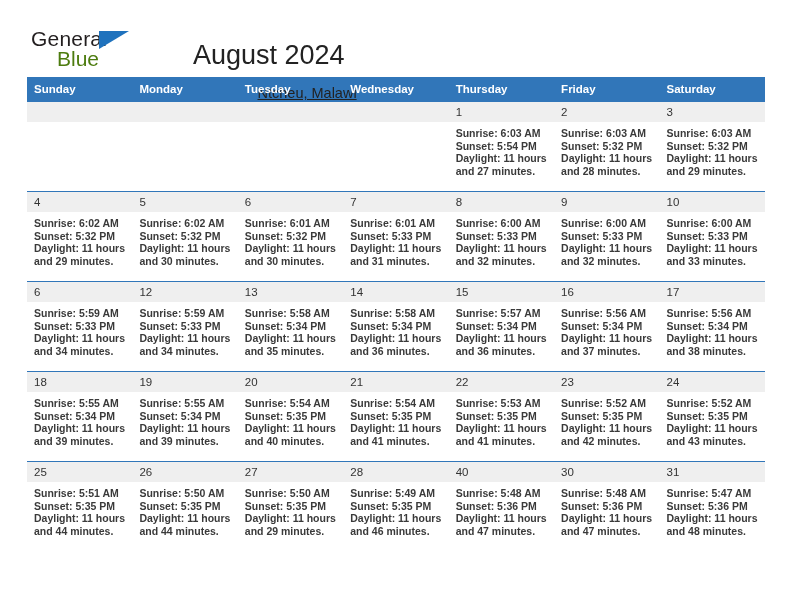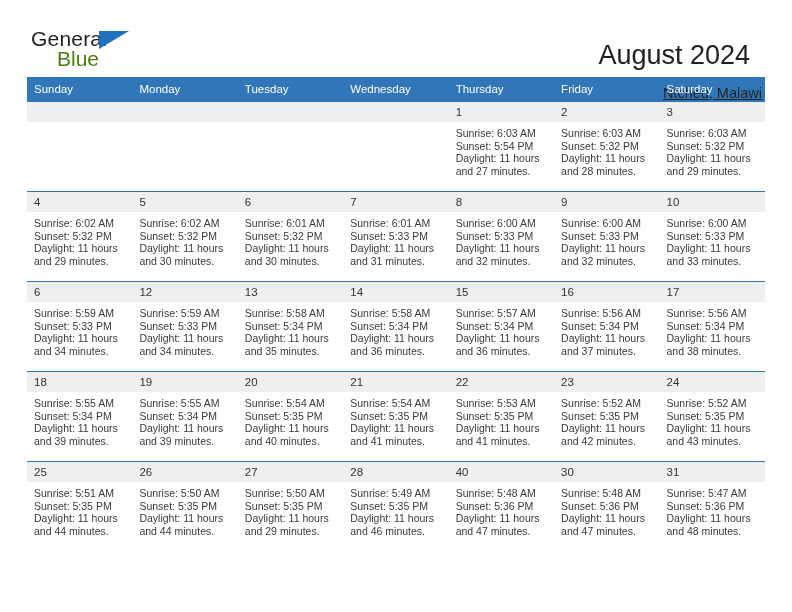--- a/index.html
+++ b/index.html
@@ -19,21 +19,21 @@
     width: 792px;
     height: 612px;
     box-sizing: border-box;
     padding: 0 27px;
   }
 
   
   .top {
     display: flex;
     align-items: flex-start;
-    justify-content: space-between;
+    justify-content: flex-start;
     padding-top: 28px;
     height: 74px;
     box-sizing: border-box;
   }
   .logo {
     position: relative;
     width: 150px;
     height: 48px;
     padding-left: 4px;
   }
@@ -84,21 +84,21 @@
   table.cal {
     width: 100%;
     border-collapse: collapse;
     table-layout: fixed;
     margin-top: 3px;
   }
   table.cal th {
     background: #3176b9;
     color: #ffffff;
     font-size: 11.5px;
-    font-weight: normal;
+    font-weight: bold;
     text-align: left;
     padding: 5px 0 6px 7px;
     height: 14px;
     border: none;
   }
   table.cal td {
     vertical-align: top;
     padding: 0;
     border: none;
     border-top: 1px solid #3176b9;
@@ -114,20 +114,21 @@
     color: #333333;
     padding: 4px 0 4px 7px;
     line-height: 12px;
     height: 12px;
   }
   .cell-body {
     padding: 5px 6px 0 7px;
     font-size: 10.5px;
     line-height: 12.6px;
     color: #3a3a3a;
+    font-weight: bold;
   }
   .cell-body div {
     white-space: nowrap;
   }
   td.empty .daynum {
     background: #efefef;
     color: transparent;
   }
 </style>
 </head>

